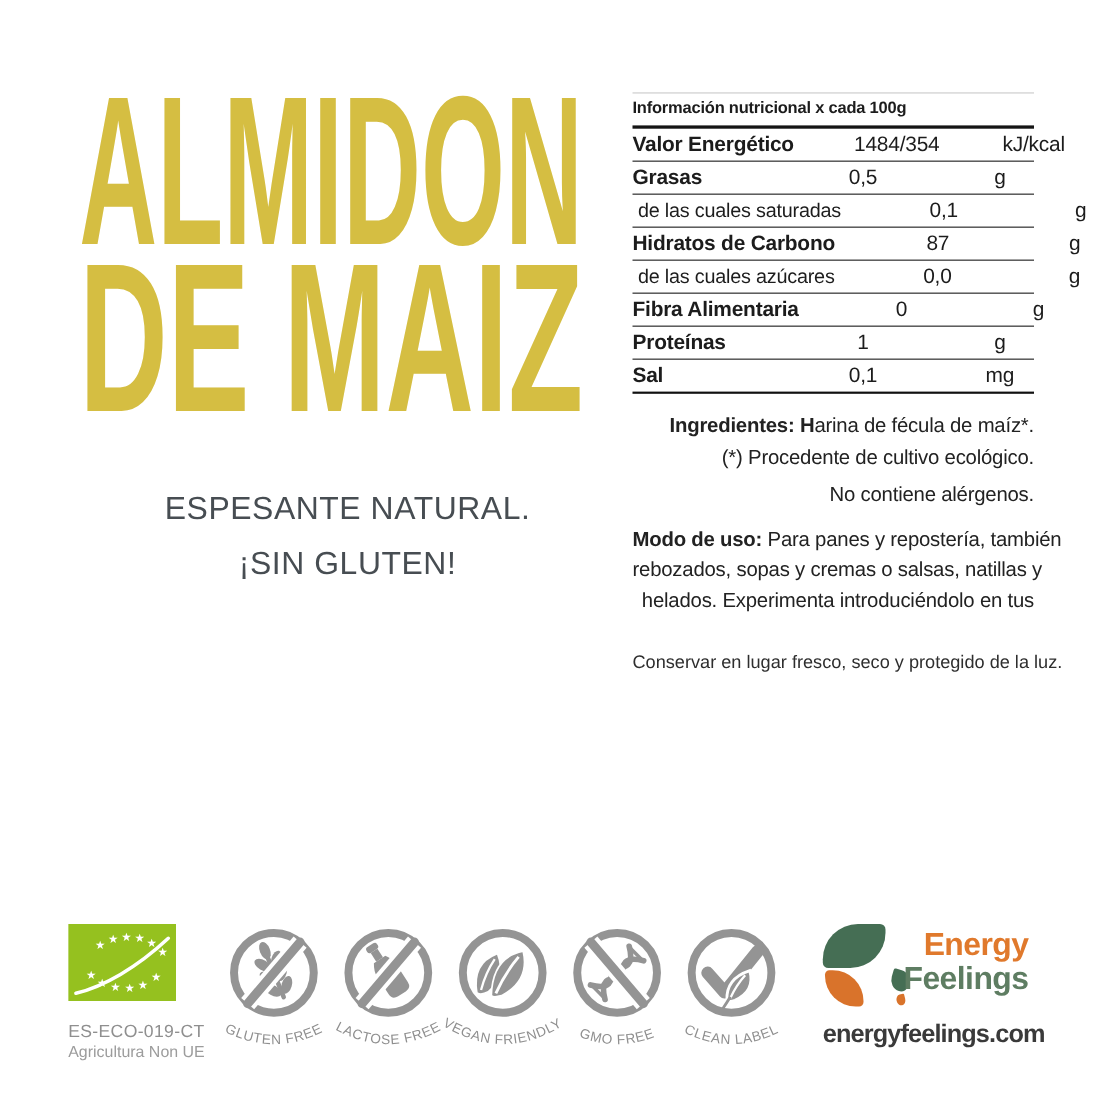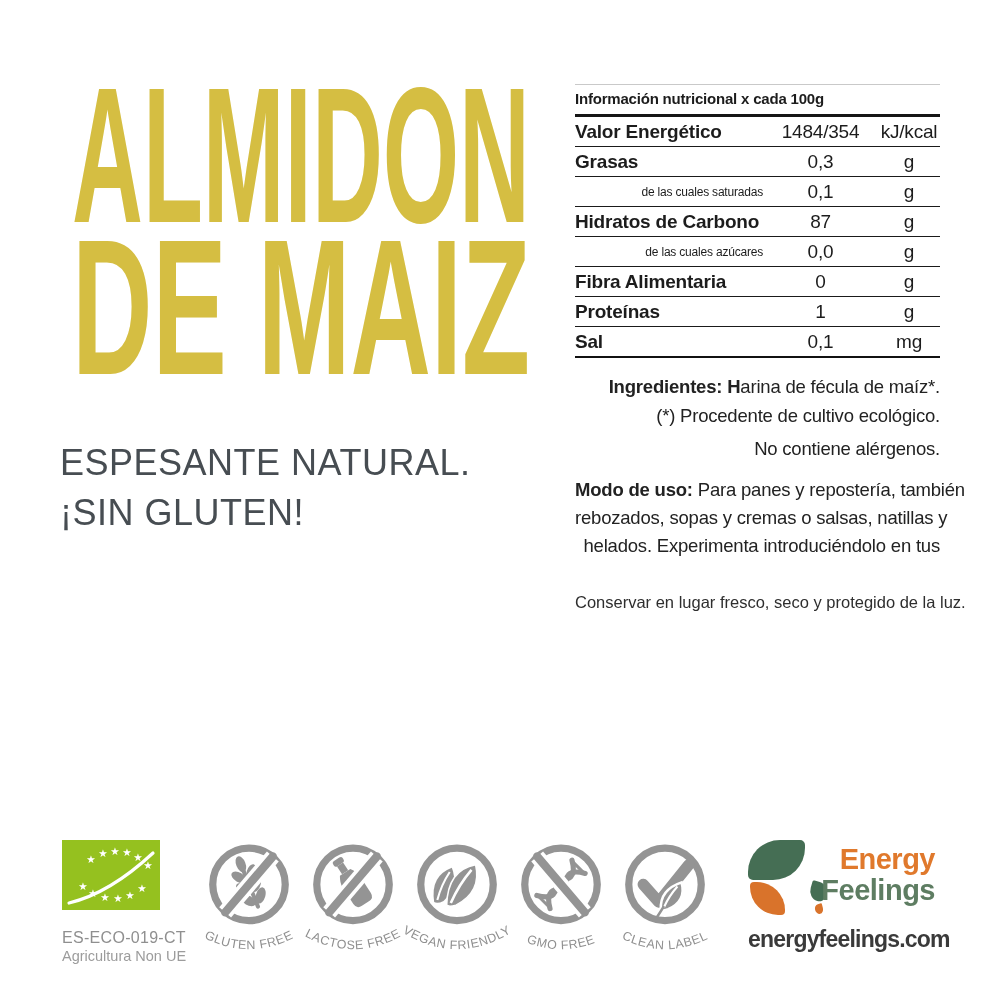--- a/index.html
+++ b/index.html
@@ -9,38 +9,38 @@
   }
 
   
   #title-svg{position:absolute;left:72px;top:82px;overflow:visible;}
   #title-svg text{
     font-family:"Liberation Sans", sans-serif;font-weight:bold;fill:#D5BE42;
   }
 
   
   .subtitle{
-    position:absolute;left:60px;top:438px;width:458px;text-align:left;
-    font-size:36px;line-height:50px;letter-spacing:0.5px;color:#474D52;font-weight:300;
+    position:absolute;left:87px;top:438px;width:458px;text-align:center;
+    font-size:29px;line-height:50px;letter-spacing:0.5px;color:#474D52;font-weight:300;
   }
 
   
   .right-col{position:absolute;left:395px;top:84px;width:545px;}
   .nutri{width:365px;margin-left:auto;}
   .nutri-header{
     border-top:1px solid #c9c9c9;border-bottom:3px solid #151515;
     padding:5px 0 7px 0;font-size:15px;font-weight:bold;letter-spacing:-0.2px;
   }
   .nrow{
     display:grid;grid-template-columns:1fr 115px 62px;align-items:center;
-    height:29px;border-bottom:1.5px solid #1a1a1a;font-size:19px;letter-spacing:-0.2px;
+    height:29px;border-bottom:1.5px solid #1a1a1a;font-size:19px;letter-spacing:-0.2px;gap:36px;
   }
   .nrow:last-child{border-bottom:2px solid #111;}
   .nrow .lbl{font-weight:bold;text-align:left;white-space:nowrap;}
-  .nrow.sub .lbl{font-weight:normal;padding-left:5px;font-size:12px;text-align:right;}
+  .nrow.sub .lbl{font-weight:normal;padding-left:5px;font-size:18px;text-align:right;}
   .nrow .val,.nrow .unit{text-align:center;font-weight:normal;}
 
   .txtblock{width:365px;margin-left:auto;text-align:right;font-size:18.5px;line-height:29px;letter-spacing:-0.2px;color:#222;}
   .txtblock .line{white-space:nowrap;}
   .b{font-weight:bold;}
   .ingredients{margin-top:14px;}
   .ingredients .gap{margin-top:4px;}
   .usage{margin-top:13px;line-height:28px;}
   .storage{margin-top:33px;font-size:16.5px;color:#2e2e2e;white-space:nowrap;text-align:right;width:365px;margin-left:auto;}
 
@@ -84,21 +84,21 @@
   <div class="nutri">
     <div class="nutri-header">Información nutricional x cada 100g</div>
 
     <div class="nrow">
       <span class="lbl">Valor Energético</span>
       <span class="val">1484/354</span>
       <span class="unit">kJ/kcal</span>
     </div>
     <div class="nrow">
       <span class="lbl">Grasas</span>
-      <span class="val">0,3</span>
+      <span class="val">0,5</span>
       <span class="unit">g</span>
     </div>
     <div class="nrow sub">
       <span class="lbl">de las cuales saturadas</span>
       <span class="val">0,1</span>
       <span class="unit">g</span>
     </div>
     <div class="nrow">
       <span class="lbl">Hidratos de Carbono</span>
       <span class="val">87</span>

